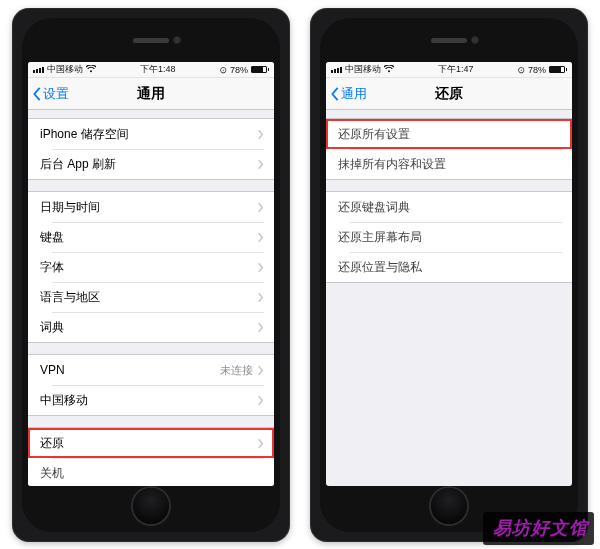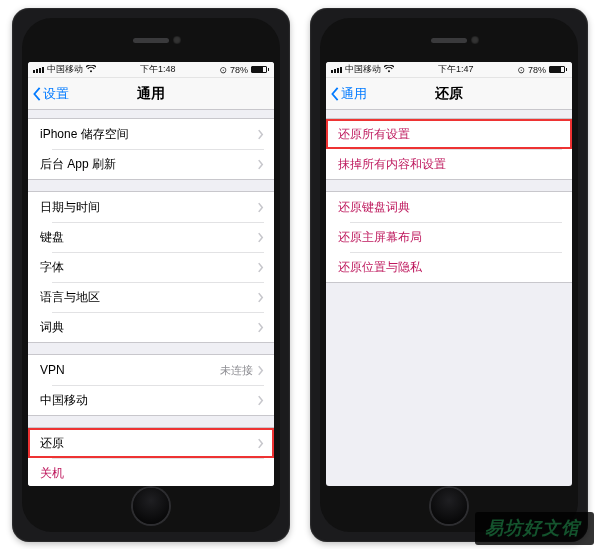--- a/index.html
+++ b/index.html
@@ -97,31 +97,31 @@
       height: 30px; display: flex; align-items: center;
       padding: 0 10px 0 12px;
       position: relative;
     }
     .row + .row .row-inner::before {
       content: ""; position: absolute; left: 12px; right: 0; top: 0;
       border-top: 0.5px solid #e2e2e4;
     }
     .row-inner { display: flex; align-items: center; width: 100%; position: relative; height: 100%; }
     .row .label { flex: 1; font-size: 12px; color: #000000; }
-    .row.blue .label { color: #be185d; }
+    .row.blue .label { color: #404040; }
     .row .value { color: #8e8e93; font-size: 11px; margin-right: 4px; }
     .chev { color: #c7c7cc; }
     .chev svg { width: 7px; height: 11px; display: block; }
     .row.hl { outline: 2px solid #e33; outline-offset: -2px; }
     
     .watermark {
       position: absolute; right: 6px; bottom: 4px;
-      background: rgba(0,0,0,.8); color: #14532d;
+      background: rgba(0,0,0,.8); color: #a21caf;
       font-size: 18px; font-weight: 600;
-      padding: 4px 14px 5px 10px; border-radius: 3px;
+      padding: 4px 6px 5px 10px; border-radius: 3px;
       font-style: italic; letter-spacing: 1px;
     }
   </style>
 </head>
 <body>
 
 <div class="stage">
 
   <div class="phone">
     <div class="phone-inner">

